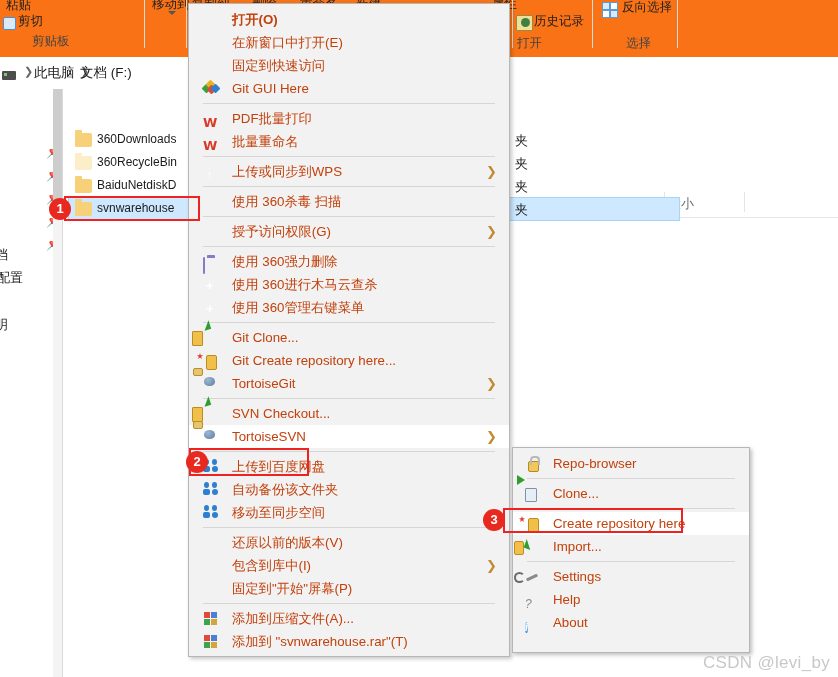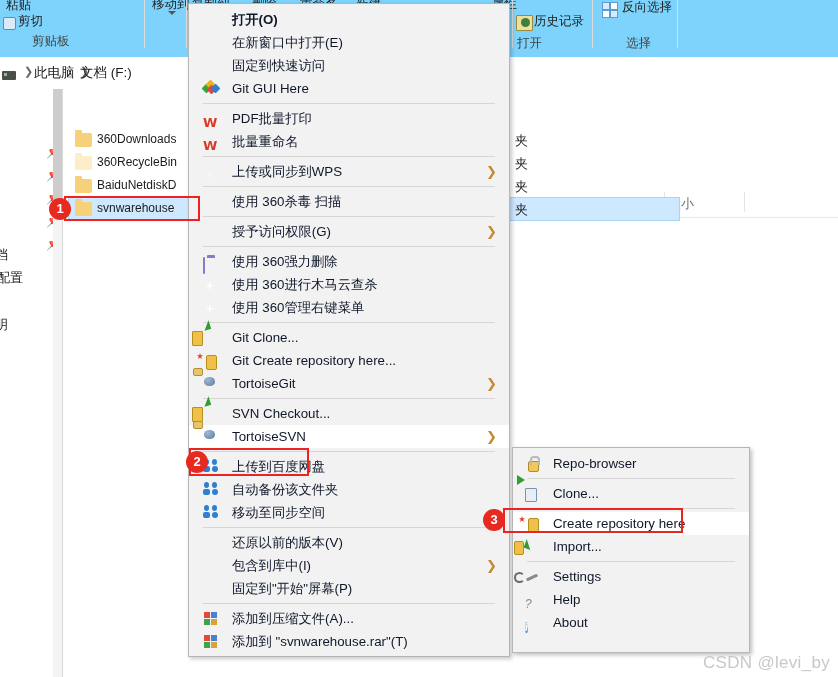--- a/index.html
+++ b/index.html
@@ -8,21 +8,21 @@
     background:#ffffff;
     font-family:"Liberation Sans","DejaVu Sans",sans-serif;
     font-size:13px;color:#000;
     -webkit-font-smoothing:antialiased;
   }
   #root{position:relative;width:838px;height:677px;}
 
   
   .ribbon{
     position:absolute;left:0;top:0;width:838px;height:57px;
-    background:#7dd3fc;border-bottom:1px solid #d9d9d9;
+    background:#f97316;border-bottom:1px solid #d9d9d9;
   }
   .ribbon-sep{position:absolute;top:0;width:1px;height:48px;background:#dcdcdc;}
   .rib-lbl{position:absolute;font-size:12.5px;color:#1f1f1f;white-space:nowrap;}
   .rib-grp{position:absolute;font-size:12.5px;color:#444;white-space:nowrap;}
 
   .addressbar{
     position:absolute;left:0;top:57px;width:838px;height:32px;
     background:#ffffff;border-bottom:1px solid #e3e3e3;
   }
   .crumb{position:absolute;top:7px;font-size:13.5px;color:#1b1b1b;white-space:nowrap;}
@@ -68,21 +68,21 @@
     position:absolute;background:#cde8ff;border:1px solid #a8d4f5;
   }
 
   
   .ctxmenu{
     position:absolute;background:#f2f2f2;
     border:1px solid #b6b6b6;
     box-shadow:2px 2px 4px rgba(0,0,0,0.22);
   }
   .mi{position:relative;height:23px;line-height:23px;white-space:nowrap;cursor:default;}
-  .mi .mlabel{position:absolute;left:43px;top:0;font-size:13.3px;color:#0f172a;}
+  .mi .mlabel{position:absolute;left:43px;top:0;font-size:13.3px;color:#c2410c;}
   .mi.bold .mlabel{font-weight:bold;}
   .mi .micon{position:absolute;left:14px;top:4px;width:16px;height:16px;}
   .mi .arrow{position:absolute;right:12px;top:0;font-size:13px;color:#c28b33;}
   .msep{height:1px;margin:3px 14px 3px 14px;background:#d6d6d6;}
 
   .submenu{
     position:absolute;background:#f2f2f2;
     border:1px solid #b6b6b6;
     box-shadow:2px 2px 4px rgba(0,0,0,0.25);
   }

